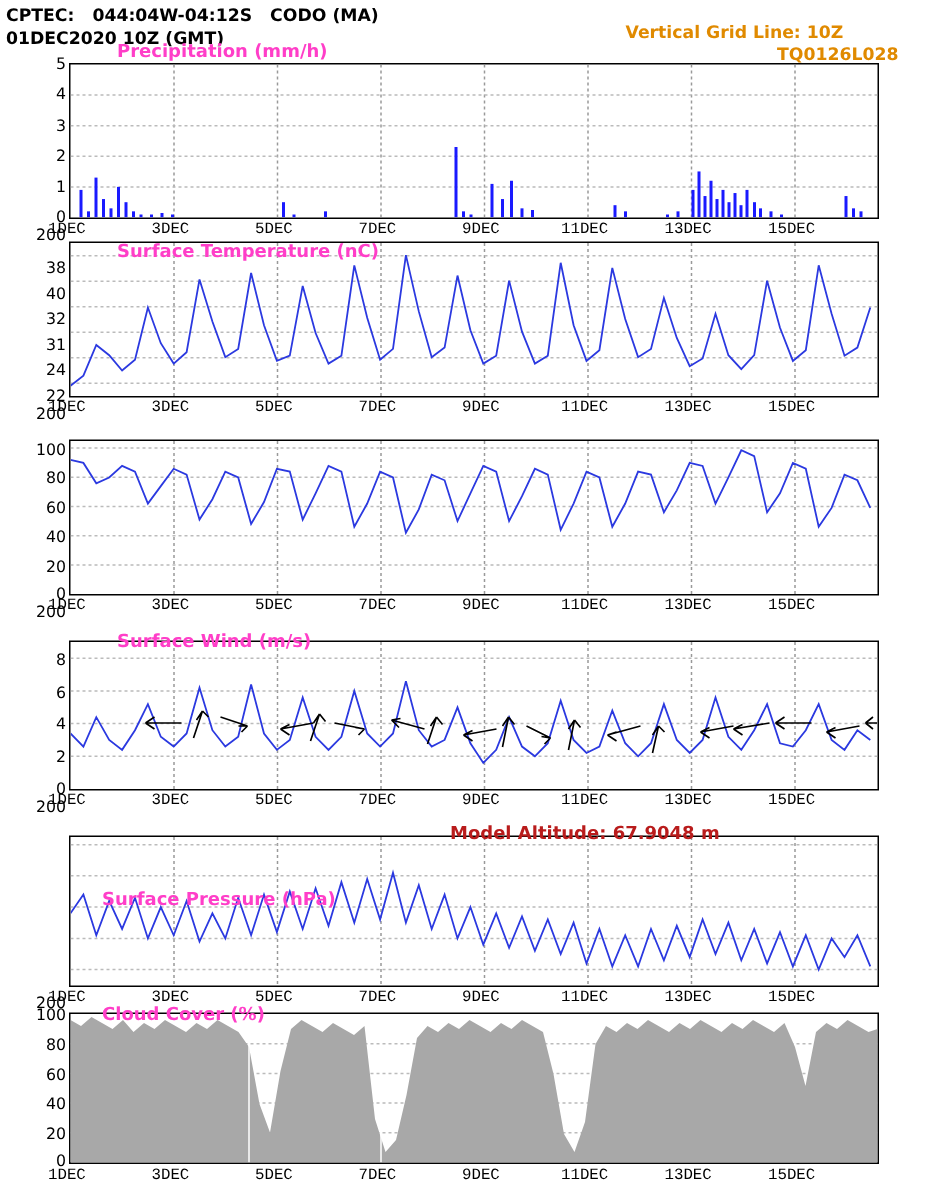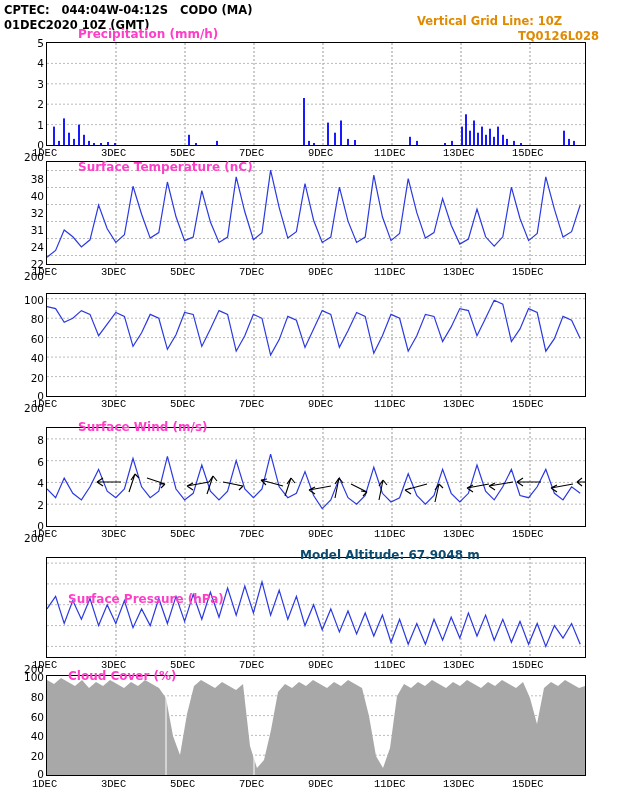--- a/index.html
+++ b/index.html
@@ -7,21 +7,21 @@
   #root{position:relative;width:518px;height:800px;}
 
   .hdr{position:absolute;font-family:"DejaVu Sans",sans-serif;font-size:11.5px;font-weight:bold;white-space:pre;}
   .hdr-black{color:#000000;}
   .hdr-orange{color:#e08a00;}
 
   .panel{position:absolute;left:46px;width:540px;box-sizing:border-box;border:1px solid #000;background:#fff;}
   .panel .plot{position:absolute;left:0;top:0;right:0;bottom:0;overflow:hidden;}
 
   .ptitle{position:absolute;color:#ff3ec8;font-size:12px;font-weight:bold;white-space:pre;font-family:"DejaVu Sans",sans-serif;}
-  .palt{position:absolute;color:#0c4a6e;font-size:12px;font-weight:bold;white-space:pre;text-align:center;}
+  .palt{position:absolute;color:#b91c1c;font-size:12px;font-weight:bold;white-space:pre;text-align:center;}
 
   .ylab{position:absolute;right:0;font-size:10.5px;color:#000;text-align:right;white-space:pre;transform:translateY(-50%);font-family:"DejaVu Sans",sans-serif;}
   .yaxis{position:absolute;width:44px;left:0;}
   .xlab{position:absolute;font-size:10.5px;color:#000;white-space:pre;font-family:Liberation Mono, monospace;}
 
   svg{display:block;}
   .bar{fill:#1a1aff;}
   .line{fill:none;stroke:#2b39e0;stroke-width:1.2;}
   .cloudfill{fill:#a8a8a8;}
   .wind{stroke:#000;stroke-width:1.1;fill:none;}

